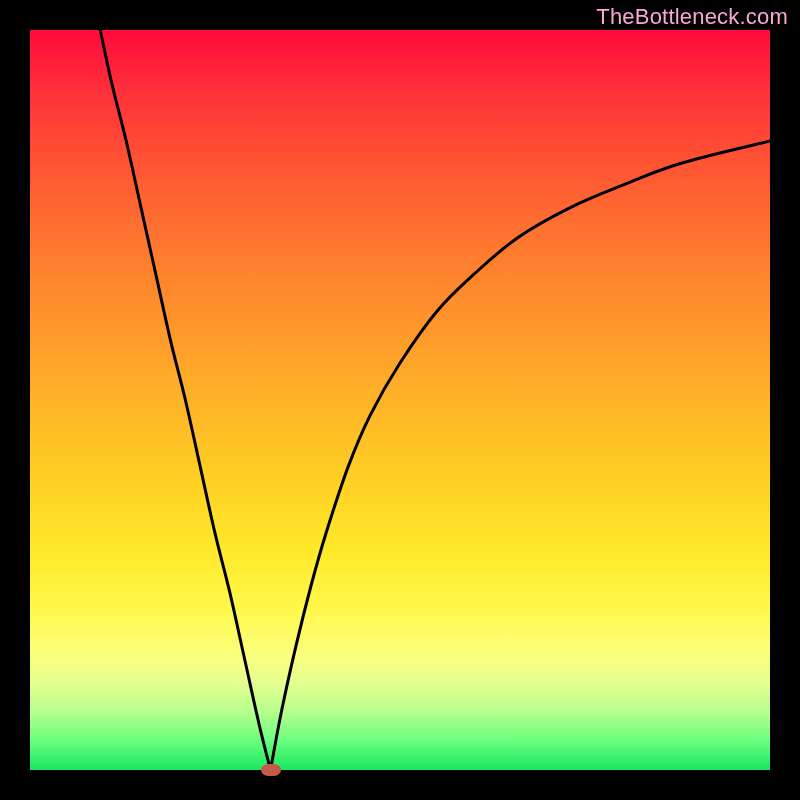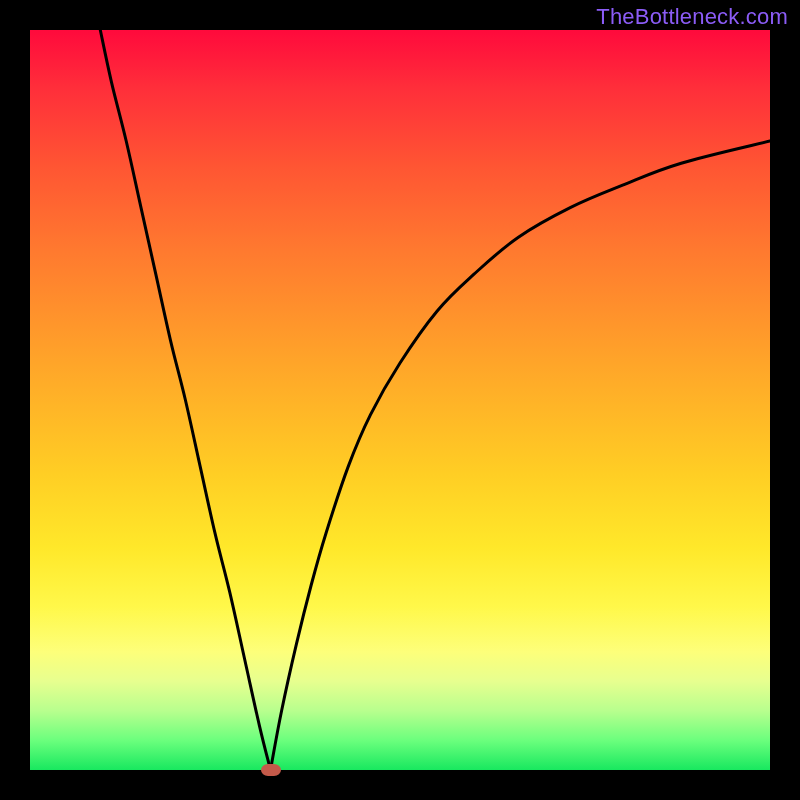--- a/index.html
+++ b/index.html
@@ -9,21 +9,21 @@
     width: 800px;
     height: 800px;
     background: #000;
   }
   .watermark {
     position: absolute;
     top: 4px;
     right: 12px;
     font-family: Arial, Helvetica, sans-serif;
     font-size: 22px;
-    color: #8b5cf6;
+    color: #f9a8d4;
     letter-spacing: 0.2px;
     z-index: 5;
   }
   .plot-area {
     position: absolute;
     left: 30px;
     top: 30px;
     width: 740px;
     height: 740px;
     background: linear-gradient(to bottom,

